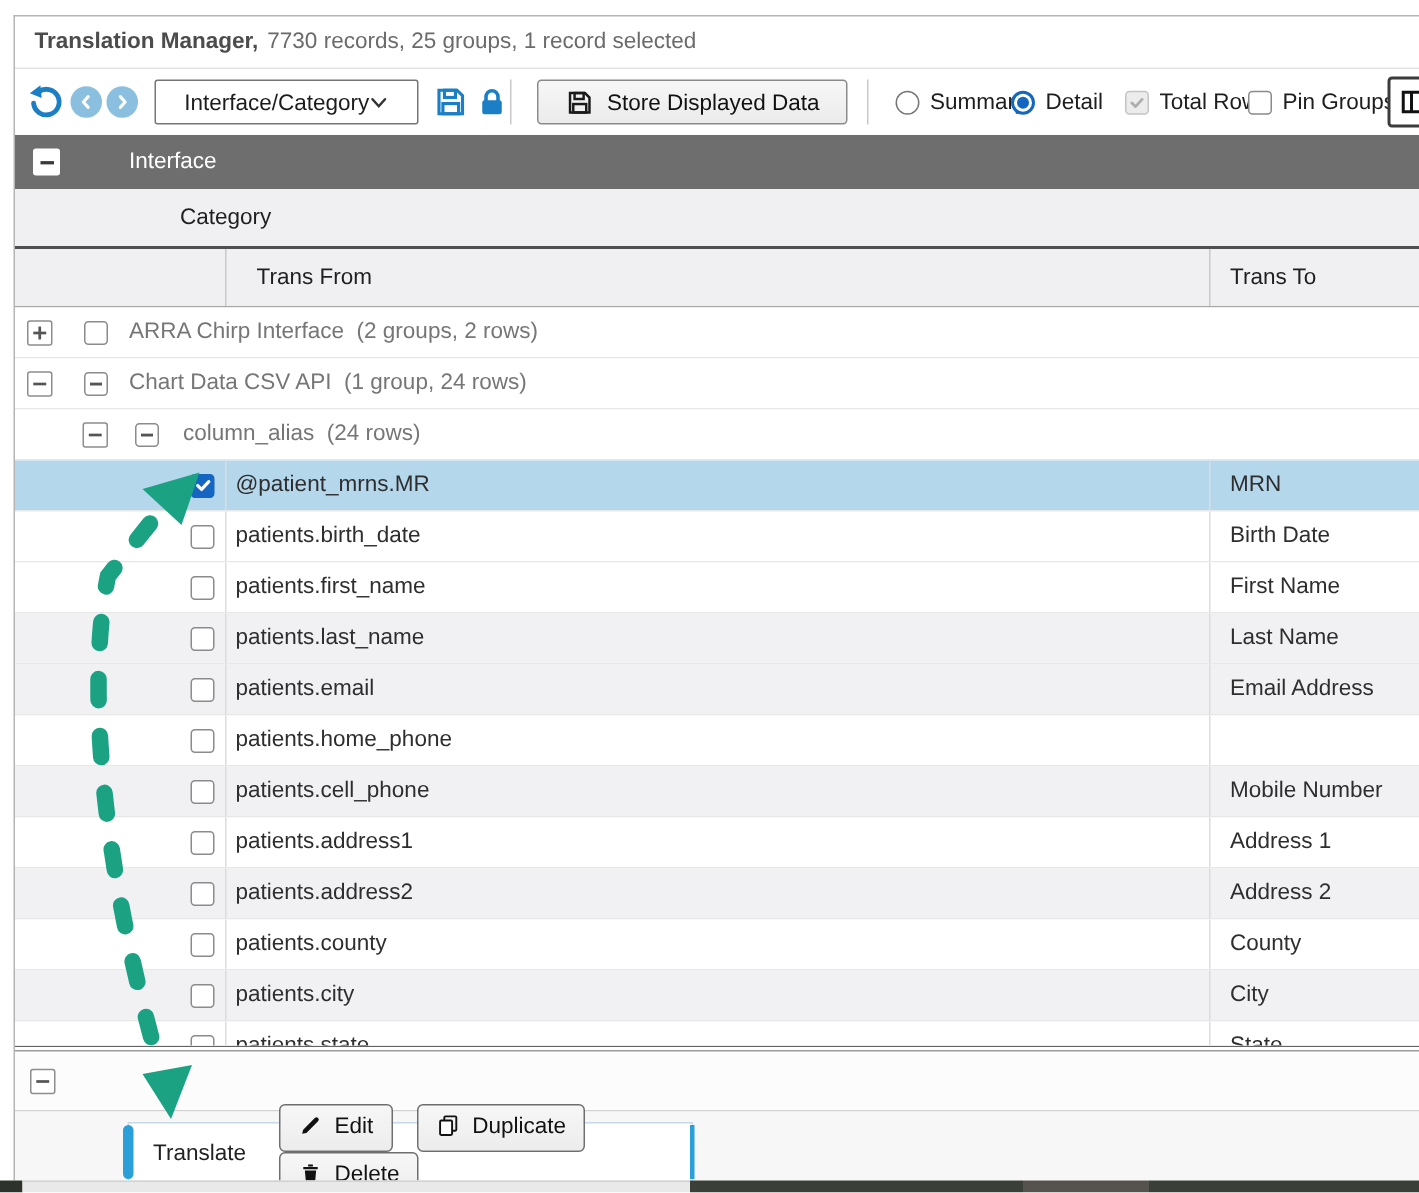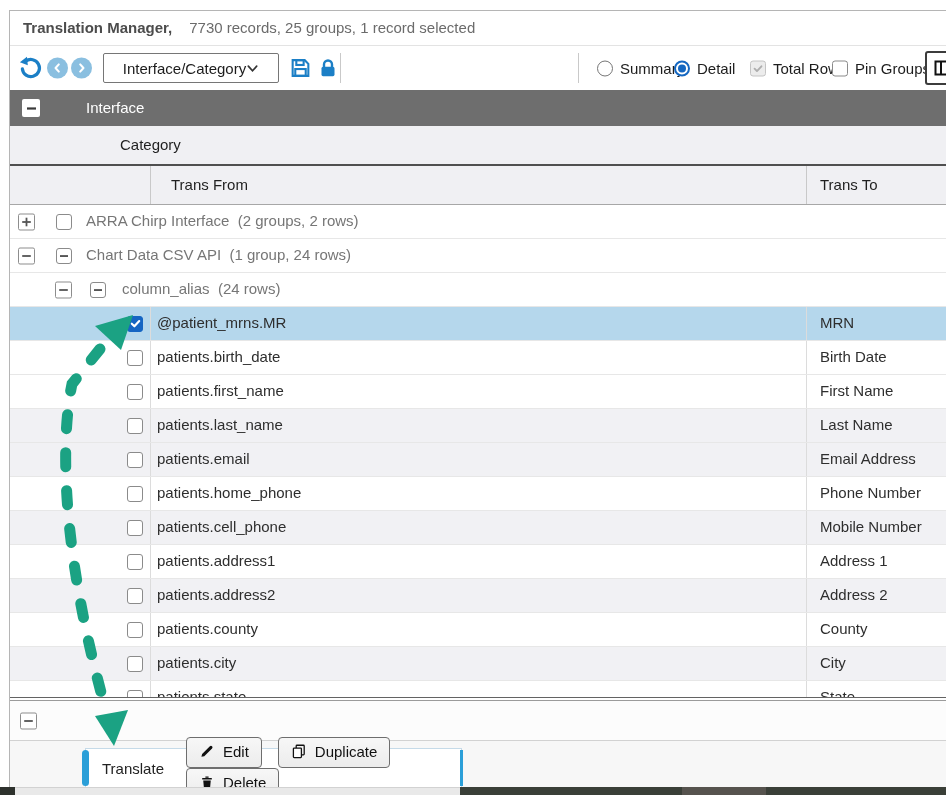--- a/index.html
+++ b/index.html
@@ -3,21 +3,21 @@
 <meta charset="utf-8">
 <style>
   html,body{margin:0;padding:0;background:#fff;overflow:hidden;}
   .page{position:relative;width:946px;height:795px;background:#fff;
         font-family:"Liberation Sans",sans-serif;-webkit-font-smoothing:antialiased;}
   .window{position:absolute;left:9px;top:10px;width:937px;height:777px;
           border-left:1px solid #b5b5b5;border-top:1px solid #b5b5b5;box-sizing:border-box;overflow:hidden;background:#fff;}
 
   
   .titlebar{height:34px;line-height:34px;padding-left:13px;font-size:15px;color:#6b6b6b;white-space:nowrap;}
-  .titlebar .app-title{font-weight:bold;color:#4c4c4c;margin-right:17px;}
+  .titlebar .app-title{font-weight:bold;color:#4c4c4c;margin-right:6px;}
 
   
   .toolbar{position:relative;height:44px;border-top:1px solid #e3e3e3;}
   .tb{position:absolute;top:50%;transform:translateY(-50%);display:flex;align-items:center;}
   .navbtn{width:21px;height:21px;border-radius:50%;background:#8abfe0;display:flex;align-items:center;justify-content:center;}
   .dropdown{left:93px;width:176px;height:30px;border:1px solid #767676;border-radius:2px;background:#fff;
             display:flex;align-items:center;justify-content:center;padding:0 9px;box-sizing:border-box;
             font-size:15px;color:#1c1c1c;}
   .vsep{position:absolute;top:7px;bottom:7px;width:1px;background:#c9c9c9;}
   .store-btn{left:348px;height:30px;width:207px;border:1px solid #8a8a8a;border-radius:3px;
@@ -121,20 +121,28 @@
             <rect x="6" y="12" width="10" height="6.5"></rect>
         </svg>
       </span>
       <span class="tb" style="left:307px">
         <svg viewBox="0 0 22 22" width="22" height="22">
           <path d="M7 11 V7.5 a4 4 0 0 1 8 0 V11" fill="none" stroke="#1b7fc6" stroke-width="2.4"></path>
           <rect x="4.5" y="9.8" width="13" height="9.4" rx="1.6" fill="#1b7fc6"></rect>
         </svg>
       </span>
       <div class="vsep" style="left:330px"></div>
+      <button class="tb store-btn">
+        <svg viewBox="0 0 22 22" width="19" height="19" fill="none" stroke="#1a1a1a" stroke-width="1.9">
+          <path d="M3.5 3.5 h11.5 l3.5 3.5 v11.5 h-15 z"></path>
+            <rect x="7" y="3.5" width="7" height="4.6"></rect>
+            <rect x="6" y="12" width="10" height="6.5"></rect>
+        </svg>
+        <span>Store Displayed Data</span>
+      </button>
       <div class="vsep" style="left:568px"></div>
       <span class="tb ctrl-group" style="left:587px">
         <span class="radio off"></span>
         <span>Summary</span>
       </span>
       <span class="tb ctrl-group" style="left:664px">
         <span class="radio on">
             <span class="dot"></span>
           </span>
         <span>Detail</span>
@@ -251,21 +259,20 @@
           <span class="divline" style="left:796px"></span>
           <span class="cb" style="left:117px"></span>
           <span class="lbl" style="left:147px">patients.email</span>
           <span class="lbl" style="left:810px">Email Address</span>
         </div>
         <div class="row ">
           <span class="divline" style="left:140px"></span>
           <span class="divline" style="left:796px"></span>
           <span class="cb" style="left:117px"></span>
           <span class="lbl" style="left:147px">patients.home_phone</span>
-          <span class="lbl" style="left:810px">Phone Number</span>
         </div>
         <div class="row gray">
           <span class="divline" style="left:140px"></span>
           <span class="divline" style="left:796px"></span>
           <span class="cb" style="left:117px"></span>
           <span class="lbl" style="left:810px">Mobile Number</span>
           <span class="lbl" style="left:147px">patients.cell_phone</span>
         </div>
         <div class="row ">
           <span class="divline" style="left:140px"></span>

